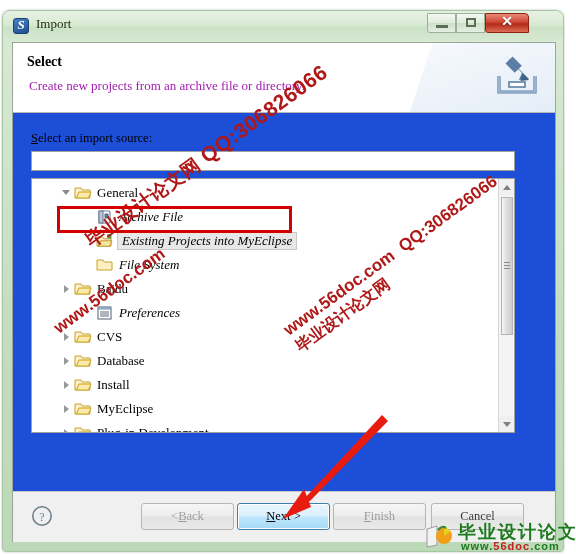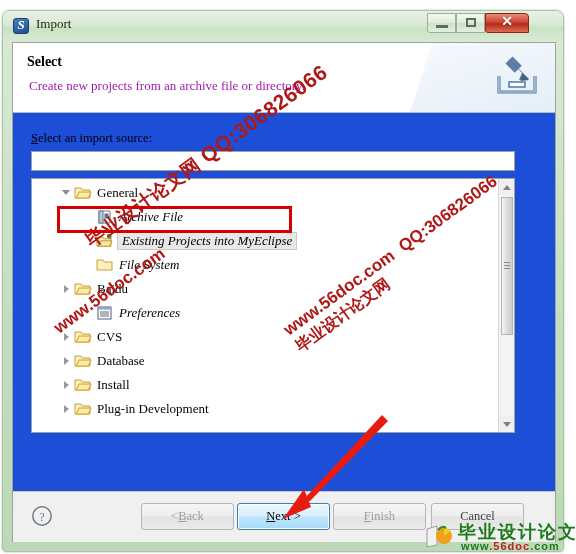--- a/index.html
+++ b/index.html
@@ -489,20 +489,28 @@
                   <path d="M2.4 13 l2.6 -6 h12 l-2.6 6 z" fill="#fde9a8" stroke="#c9a227" stroke-width="1"></path>
                 </svg></span>
               <span class="tree-label">Install</span>
             </div>
             <div class="tree-row row-indent-1">
               <span class="tw collapsed"></span>
               <span class="ic"><svg width="18" height="16" viewBox="0 0 18 16">
                   <path d="M1 3 h6 l1.4 2 h7.6 v8 h-15 z" fill="#fdf0c8" stroke="#c9a227" stroke-width="1"></path>
                   <path d="M2.4 13 l2.6 -6 h12 l-2.6 6 z" fill="#fde9a8" stroke="#c9a227" stroke-width="1"></path>
                 </svg></span>
+              <span class="tree-label">MyEclipse</span>
+            </div>
+            <div class="tree-row row-indent-1">
+              <span class="tw collapsed"></span>
+              <span class="ic"><svg width="18" height="16" viewBox="0 0 18 16">
+                  <path d="M1 3 h6 l1.4 2 h7.6 v8 h-15 z" fill="#fdf0c8" stroke="#c9a227" stroke-width="1"></path>
+                  <path d="M2.4 13 l2.6 -6 h12 l-2.6 6 z" fill="#fde9a8" stroke="#c9a227" stroke-width="1"></path>
+                </svg></span>
               <span class="tree-label">Plug-in Development</span>
             </div>
           </div>
 
         <div id="tree-scroll">
           <div class="sb-arrow" id="sb-up"></div>
           <div id="sb-thumb"></div>
           <div class="sb-arrow" id="sb-down"></div>
         </div>
       </div>

